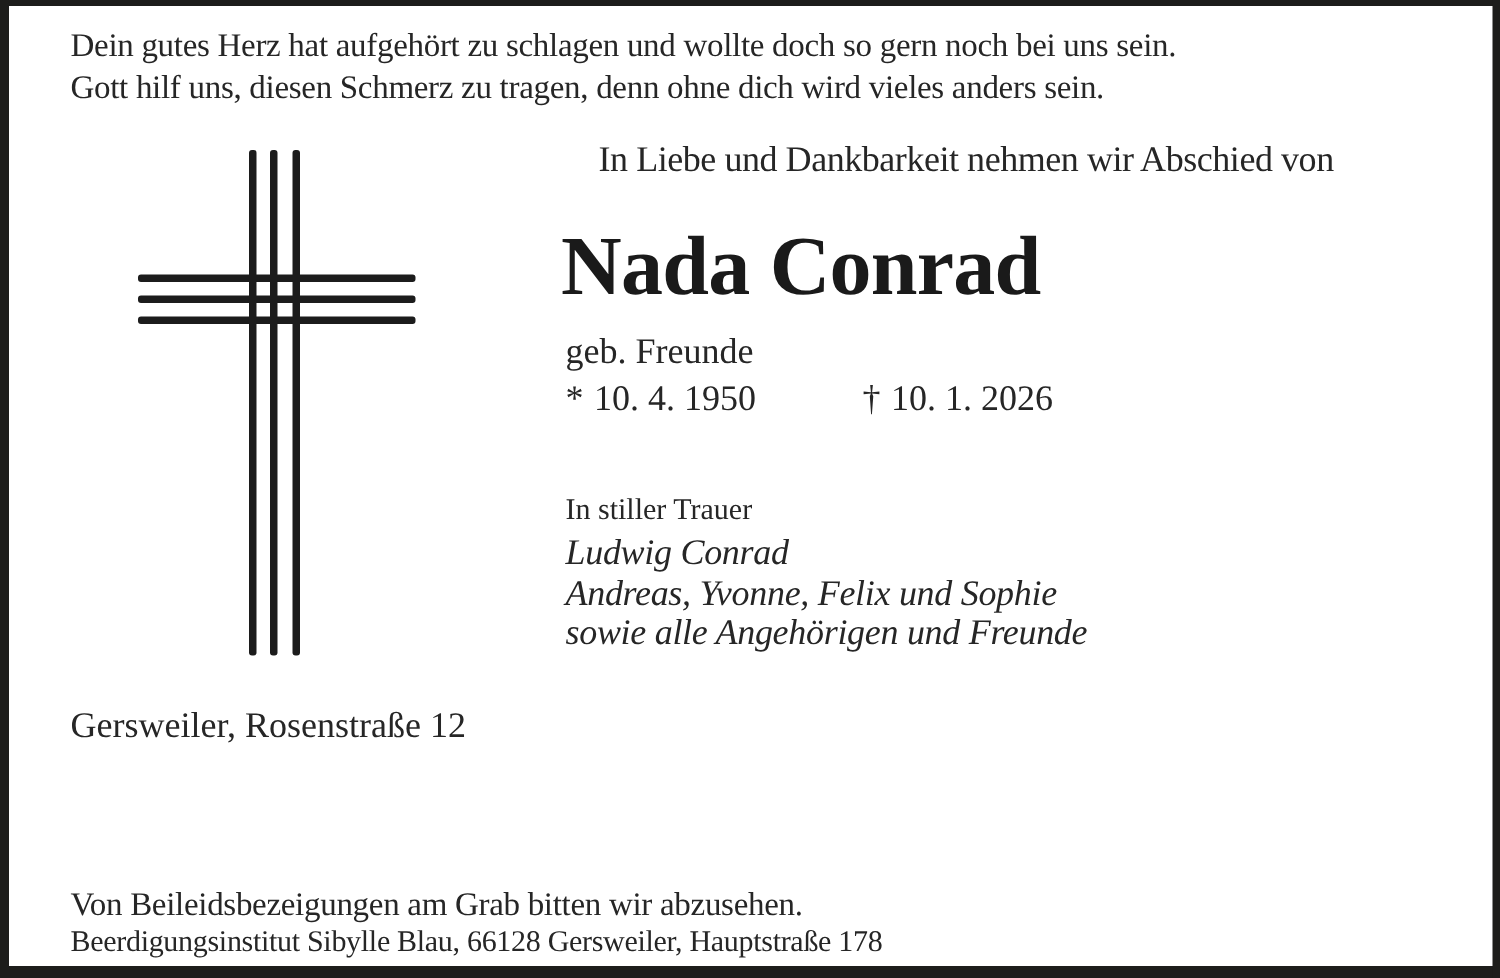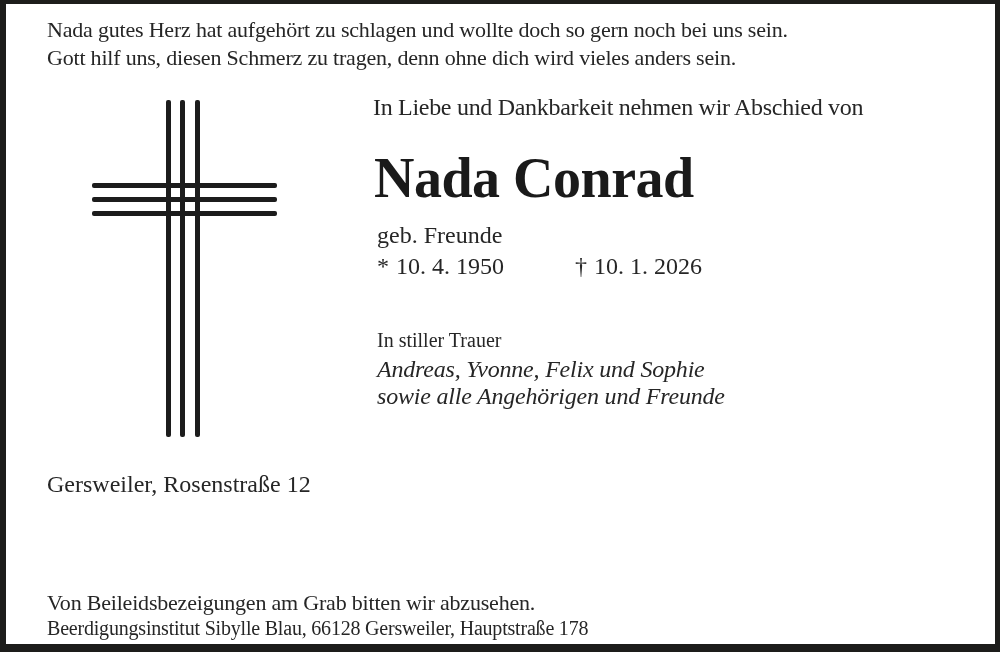--- a/index.html
+++ b/index.html
@@ -34,21 +34,21 @@
   .cross .bar { position: absolute; background: #1c1c1c; border-radius: 2px; }
   .cross .v1 { left: 74px;  top: 0; width: 5px; height: 337px; }
   .cross .v2 { left: 88px;  top: 0; width: 5px; height: 337px; }
   .cross .v3 { left: 103px; top: 0; width: 5px; height: 337px; }
   .cross .h1 { left: 0; top: 83px;  width: 185px; height: 5px; }
   .cross .h2 { left: 0; top: 97px;  width: 185px; height: 5px; }
   .cross .h3 { left: 0; top: 111px; width: 185px; height: 5px; }
 
   
   .intro {
-    position: absolute; left: 373px; top: 94px;
+    position: absolute; left: 399px; top: 94px;
     font-size: 24px; color: #262626; white-space: nowrap; letter-spacing: -0.3px;
   }
   .deceased-name {
     position: absolute; left: 374px; top: 146px;
     font-size: 56px; font-weight: 700; color: #1a1a1a;
     letter-spacing: -0.5px; white-space: nowrap;
   }
   .maiden-name {
     position: absolute; left: 377px; top: 222px;
     font-size: 24px; color: #262626; white-space: nowrap;
@@ -90,21 +90,21 @@
 <body>
 
 <div class="notice">
 
   <div class="frame-bar frame-top"></div>
   <div class="frame-bar frame-bottom"></div>
   <div class="frame-bar frame-left"></div>
   <div class="frame-bar frame-right"></div>
 
   <div class="epigraph">
-    <div>Nada gutes Herz hat aufgehört zu schlagen und wollte doch so gern noch bei uns sein.</div>
+    <div>Dein gutes Herz hat aufgehört zu schlagen und wollte doch so gern noch bei uns sein.</div>
     <div>Gott hilf uns, diesen Schmerz zu tragen, denn ohne dich wird vieles anders sein.</div>
   </div>
 
   <div class="cross">
     <div class="bar v1"></div>
     <div class="bar v2"></div>
     <div class="bar v3"></div>
     <div class="bar h1"></div>
     <div class="bar h2"></div>
     <div class="bar h3"></div>
@@ -118,20 +118,21 @@
     <span class="birth">
       <span class="sym">*</span><span>10. 4. 1950</span>
     </span>
     <span class="death">
       <span class="sym">†</span><span>10. 1. 2026</span>
     </span>
   </div>
 
   <div class="mourners-heading">In stiller Trauer</div>
   <div class="mourners-lines">
+    <div>Ludwig Conrad</div>
     <div>Andreas, Yvonne, Felix und Sophie</div>
     <div>sowie alle Angehörigen und Freunde</div>
   </div>
 
   <div class="address">Gersweiler, Rosenstraße 12</div>
   <div class="condolence">Von Beileidsbezeigungen am Grab bitten wir abzusehen.</div>
   <div class="funeral-home">Beerdigungsinstitut Sibylle Blau, 66128 Gersweiler, Hauptstraße 178</div>
 
 </div>
 

